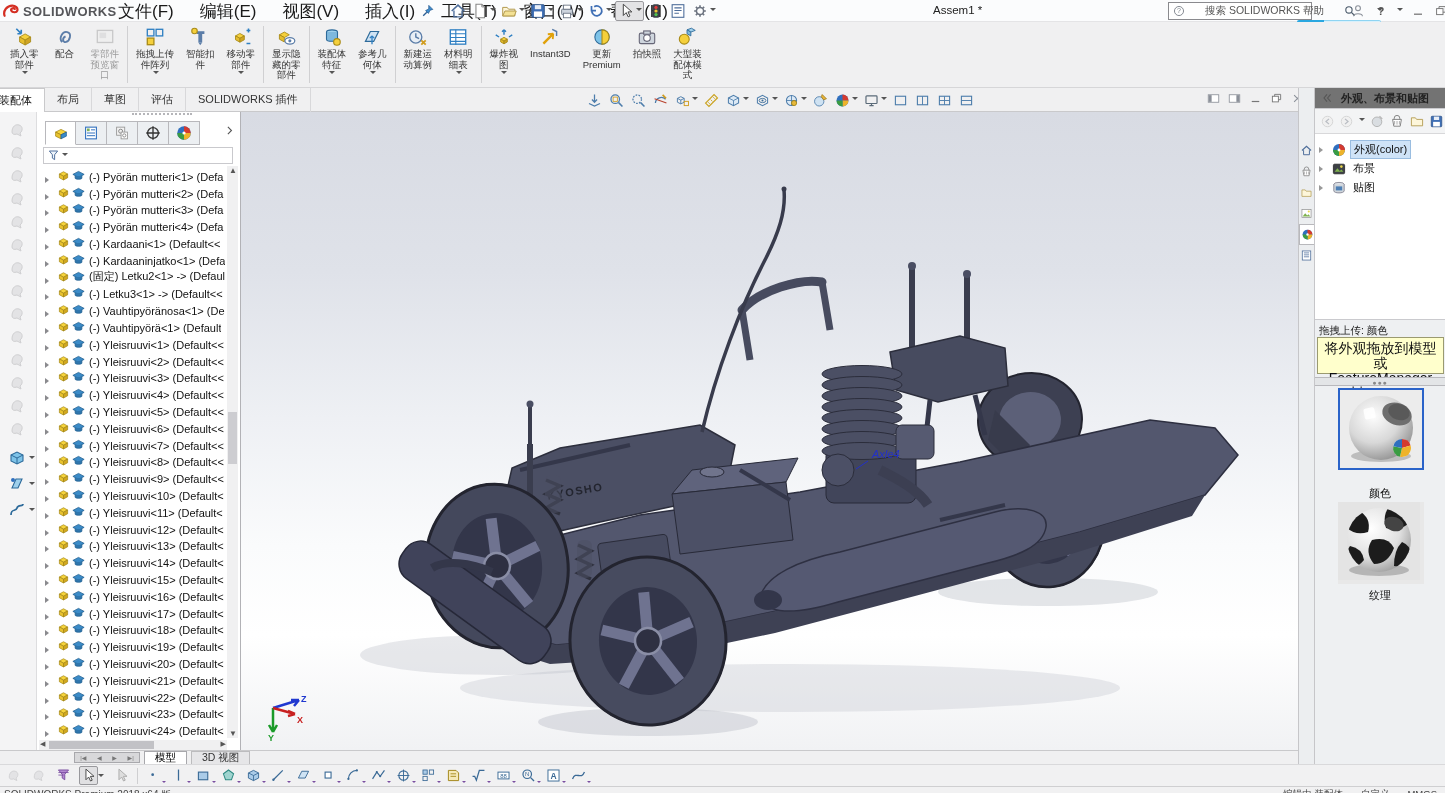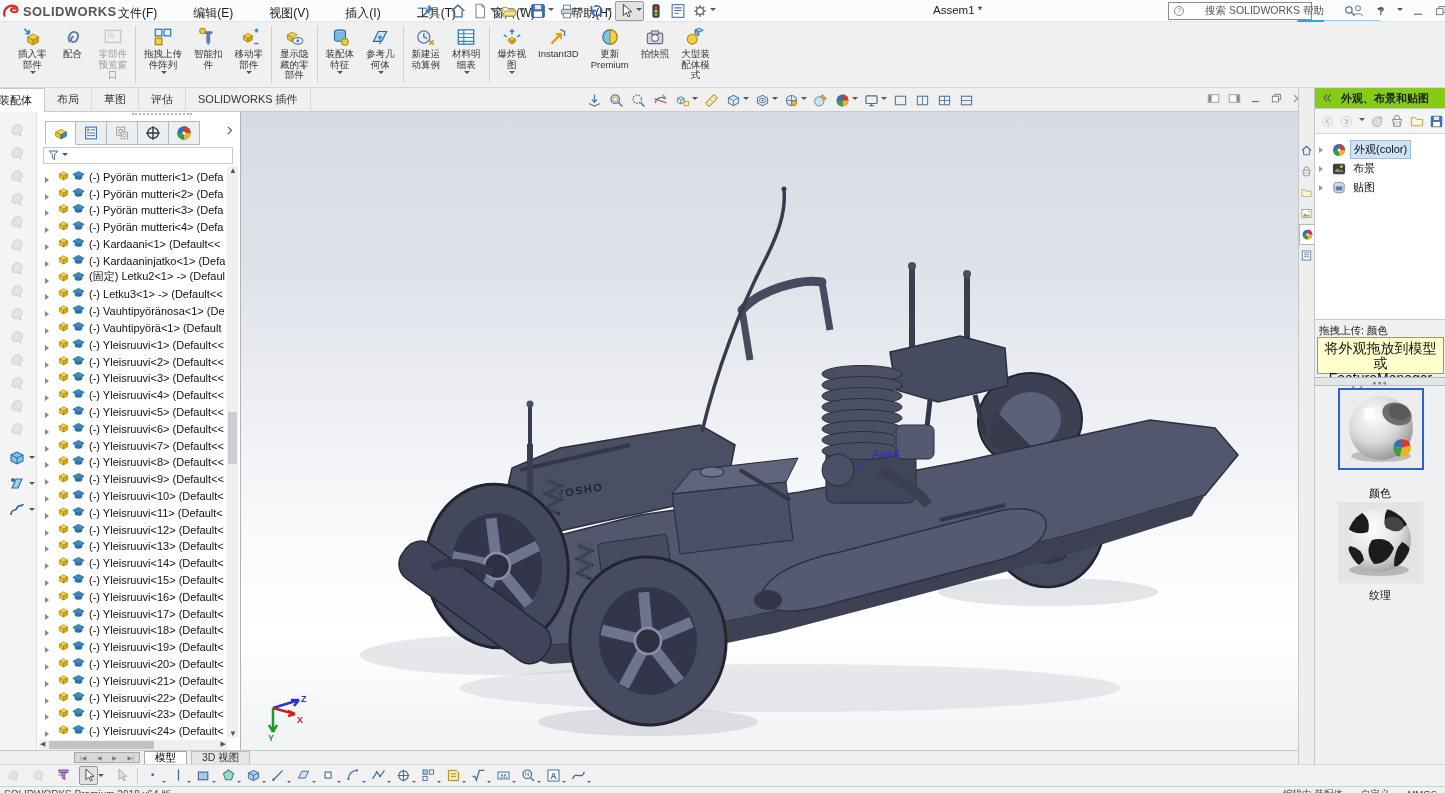--- a/index.html
+++ b/index.html
@@ -5,36 +5,36 @@
 *{margin:0;padding:0;box-sizing:border-box}
 html,body{width:1445px;height:793px;overflow:hidden}
 body{font-family:"Liberation Sans","DejaVu Sans",sans-serif;background:#f1f1f2;position:relative;font-size:11px;color:#222}
 .abs{position:absolute}
 svg{display:block}
 .caret{display:inline-block;width:0;height:0;border:3.5px solid transparent;border-top-color:#555;margin-left:1px;vertical-align:middle}
 
 #titlebar{left:0;top:0;width:1445px;height:22px;background:#fbfcfd;border-bottom:1px solid #e4e4e6}
 #logo{left:0;top:0;height:22px;display:flex;align-items:center;gap:4px;padding-left:2px}
 #logo .brand{font-weight:bold;font-size:13px;color:#55565a;letter-spacing:.4px}
-#menubar{left:118px;top:0;height:22px;display:flex;align-items:flex-end;gap:36px;font-size:12px;color:#1a1a1a}
+#menubar{left:118px;top:0;height:22px;display:flex;align-items:flex-start;gap:26px;font-size:17px;color:#1a1a1a}
 #menubar span{cursor:default}
 #pin-ic{left:420px;top:3px}
 #quickbar{left:448px;top:1px;height:20px;display:flex;align-items:center;gap:2px}
 .qa-btn{display:flex;align-items:center;height:20px;padding:0 1px}
 .qa-btn.pressed{background:#e3e3e5;border:1px solid #9a9a9e;border-radius:2px}
 #doc-title{left:933px;top:4px;font-size:11.5px;color:#222}
 #searchbox{left:1168px;top:2px;width:144px;height:18px;border:1px solid #8a8a8e;background:#fff;display:flex;align-items:center;padding:0 3px;gap:19px}
 #searchbox .ph{color:#555;font-size:10.5px;white-space:nowrap}
 #tb-right{left:1350px;top:1px;height:20px;display:flex;align-items:center;gap:7px}
 
 #upload{left:1297px;top:20px;width:84px;height:21px;display:flex}
 #upload .cl{width:27px;height:21px;background:#2aa7e0;display:flex;align-items:center;justify-content:center;border-radius:2px 0 0 2px}
 #upload .tx{flex:1;background:#d9f0fb;border:1px solid #8ed4f2;border-left:none;color:#35aee3;font-size:11px;display:flex;align-items:center;justify-content:center;border-radius:0 2px 2px 0}
 
-#ribbon{left:0;top:22px;width:1445px;height:66px;background:#f0f0f1;border-bottom:1px solid #d6d6d8;display:flex;align-items:stretch;padding-left:12px}
+#ribbon{left:0;top:22px;width:1445px;height:66px;background:#f0f0f1;border-bottom:1px solid #d6d6d8;display:flex;align-items:stretch;padding-left:4px}
 .rb{display:flex;flex-direction:column;align-items:center;padding:3px 6px 1px;min-width:40px;position:relative}
 .rb .ricon{height:24px;display:flex;align-items:center}
 .rb .rlabel{font-size:9.5px;line-height:10.5px;text-align:center;color:#333;white-space:pre-line}
 .rb.disabled{opacity:.45;filter:grayscale(1)}
 .rb .rcaret{margin-top:1px}
 .rsep{width:1px;background:#d0d0d2;margin:4px 2px}
 
 #tabstrip{left:0;top:88px;width:1445px;height:24px;background:#f0f0f1;border-bottom:1px solid #c9c9cb}
 #tabs{left:-14px;top:0;height:24px;display:flex}
 .tab{padding:4px 12px 0;font-size:11px;color:#333;border-right:1px solid #d8d8da;height:24px}
@@ -81,21 +81,21 @@
 .btsep{width:1px;height:16px;background:#cfcfd1}
 
 #statusbar{left:0;top:786px;width:1445px;height:7px;background:#f1f1f2;border-top:1px solid #cfcfd1;overflow:hidden}
 #statusbar .sl{position:absolute;left:4px;top:1px;font-size:10px;color:#444}
 #statusbar .sr{position:absolute;right:8px;top:1px;font-size:9.5px;color:#444;display:flex;gap:18px}
 
 #tpstrip{left:1298px;top:88px;width:16px;height:676px;background:#eceef0;border-left:1px solid #c6c6c9}
 .tps{position:absolute;left:0;width:15px;height:21px;display:flex;align-items:center;justify-content:center}
 .tps.active{background:#fff;border:1px solid #b8b8bc;border-right:none}
 #taskpane{left:1314px;top:88px;width:131px;height:676px;background:#eef0f2;border-left:1px solid #c6c6c9}
-#tp-header{left:0;top:0;width:130px;height:21px;background:#84cc16;border-bottom:1px solid #cacace;display:flex;align-items:center;gap:8px;padding-left:6px}
+#tp-header{left:0;top:0;width:130px;height:21px;background:#737373;border-bottom:1px solid #cacace;display:flex;align-items:center;gap:8px;padding-left:6px}
 #tp-header .t{font-weight:bold;font-size:11px;color:#222}
 #tp-toolbar{left:0;top:21px;width:130px;height:25px;background:#f3f4f5;border-bottom:1px solid #d8d8da;display:flex;align-items:center;gap:4px;padding-left:5px}
 #tp-tree{left:0;top:46px;width:130px;height:186px;background:#fff;border-bottom:1px solid #cacace;padding-top:6px}
 .tprow{height:19px;display:flex;align-items:center;gap:3px;padding-left:4px}
 .tprow .exp{width:0;height:0;border:3.5px solid transparent;border-left:4.5px solid #999;margin-right:2px}
 .tprow .lbl{font-size:11px;color:#111;padding:1px 3px}
 .tprow.sel .lbl{background:#cfe3f7;border:1px solid #9abde0}
 #tp-default{left:4px;top:236px;font-size:10.5px;color:#222}
 #tp-tip{left:2px;top:249px;width:127px;height:37px;background:#ffffcc;border:1px solid #9a9a70;font-size:14px;color:#111;text-align:center;padding-top:3px;line-height:15px}
 #tp-split{left:0;top:289px;width:130px;height:9px;background:#e3e5e7;border-top:1px solid #b8b8bc;border-bottom:1px solid #b8b8bc}

